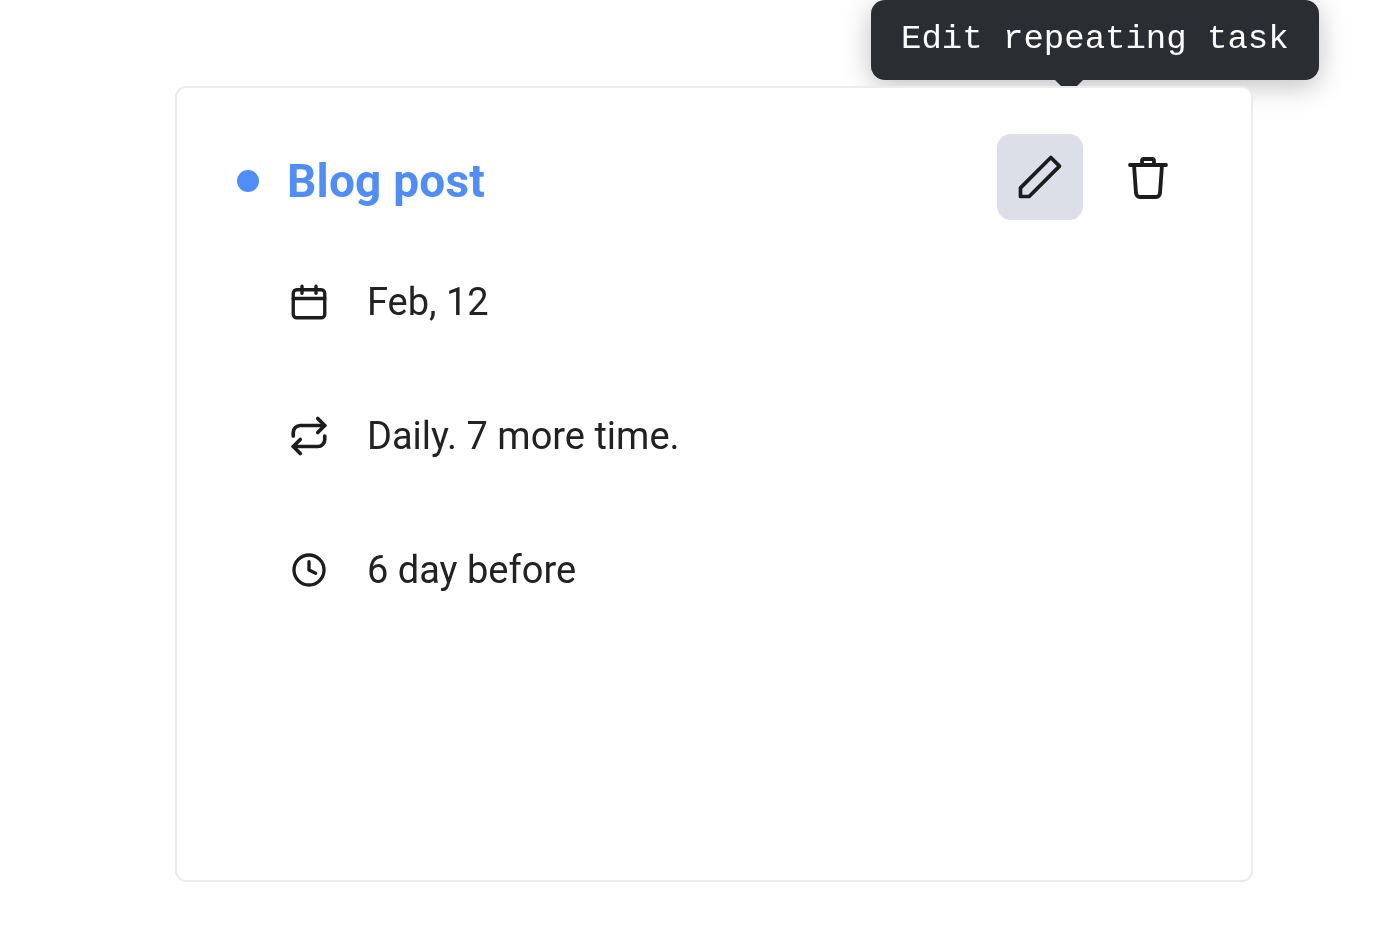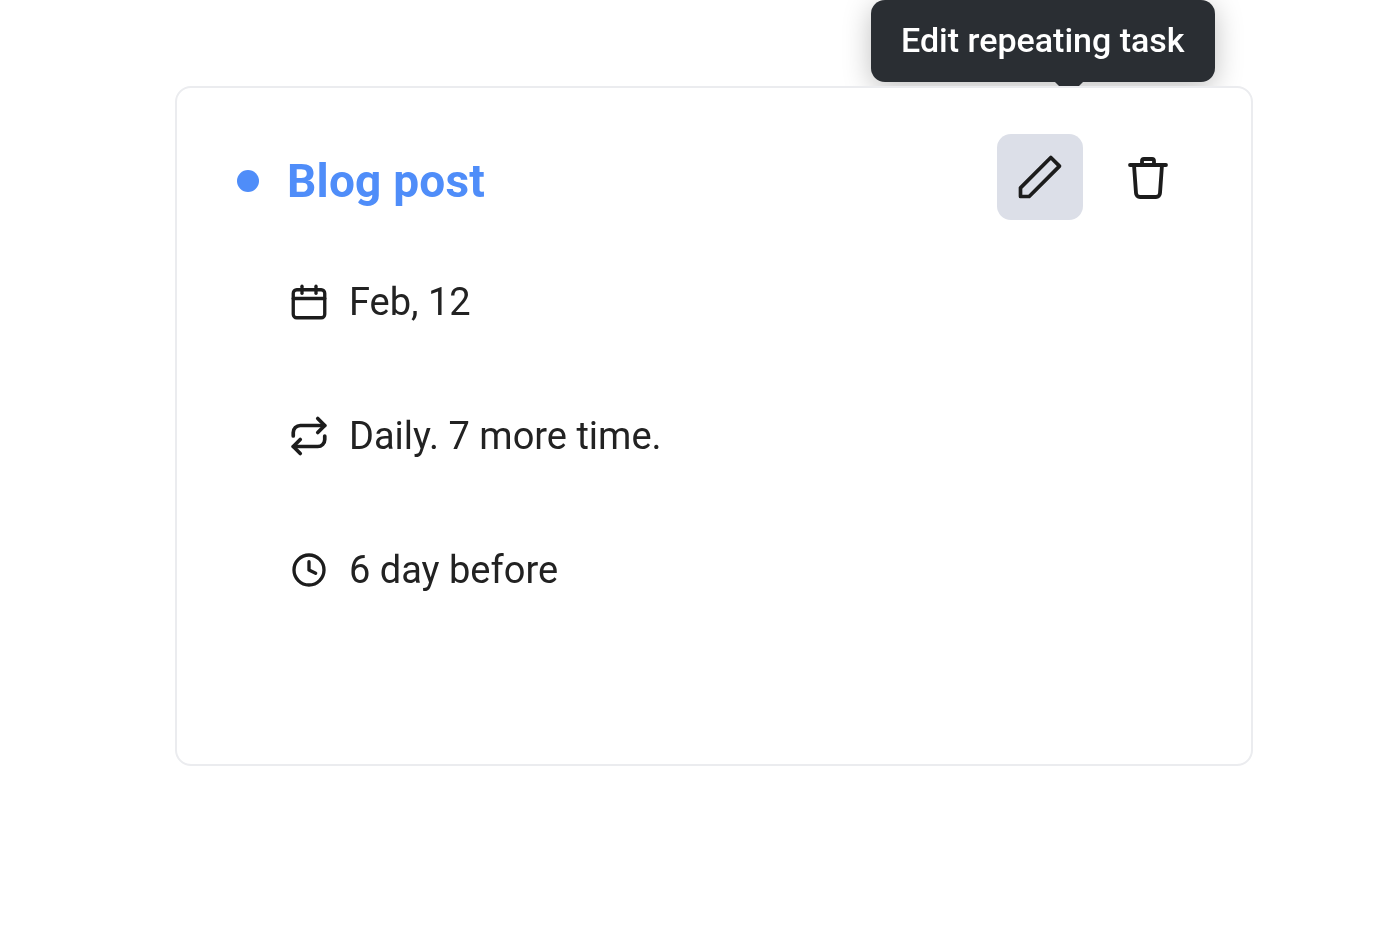--- a/index.html
+++ b/index.html
@@ -10,23 +10,23 @@
     height: 928px;
     background: #ffffff;
     font-family: -apple-system, BlinkMacSystemFont, "Segoe UI", Roboto, Helvetica, Arial, sans-serif;
     color: #111;
   }
   .card {
     position: absolute;
     left: 175px;
     top: 86px;
     width: 1078px;
-    height: 680px;
+    height: 796px;
     border: 2px solid #ebecef;
-    border-radius: 16px;
+    border-radius: 11px;
     background: #fff;
     padding: 54px 60px 40px 60px;
   }
   .header-row {
     display: flex;
     align-items: center;
     justify-content: space-between;
   }
   .title-group {
     display: flex;
@@ -67,21 +67,21 @@
   .rows {
     margin-top: 60px;
     padding-left: 50px;
     display: flex;
     flex-direction: column;
     gap: 90px;
   }
   .info-row {
     display: flex;
     align-items: center;
-    gap: 18px;
+    gap: 36px;
   }
   .info-text {
     font-size: 38px;
     font-weight: 400;
     color: #222;
   }
   .icon-slot {
     width: 44px;
     height: 44px;
     display: flex;
@@ -96,20 +96,21 @@
     left: 871px;
     top: 0px;
     background: #2a2e33;
     color: #fff;
     font-size: 34px;
     font-weight: 500;
     padding: 20px 30px 22px 30px;
     border-radius: 14px;
     box-shadow: 0 6px 28px rgba(0,0,0,0.25);
     white-space: nowrap;
+    font-family: Liberation Mono, monospace;
   }
   .tooltip::after {
     content: "";
     position: absolute;
     left: 184px;
     bottom: -14px;
     width: 0;
     height: 0;
     border-left: 14px solid transparent;
     border-right: 14px solid transparent;

